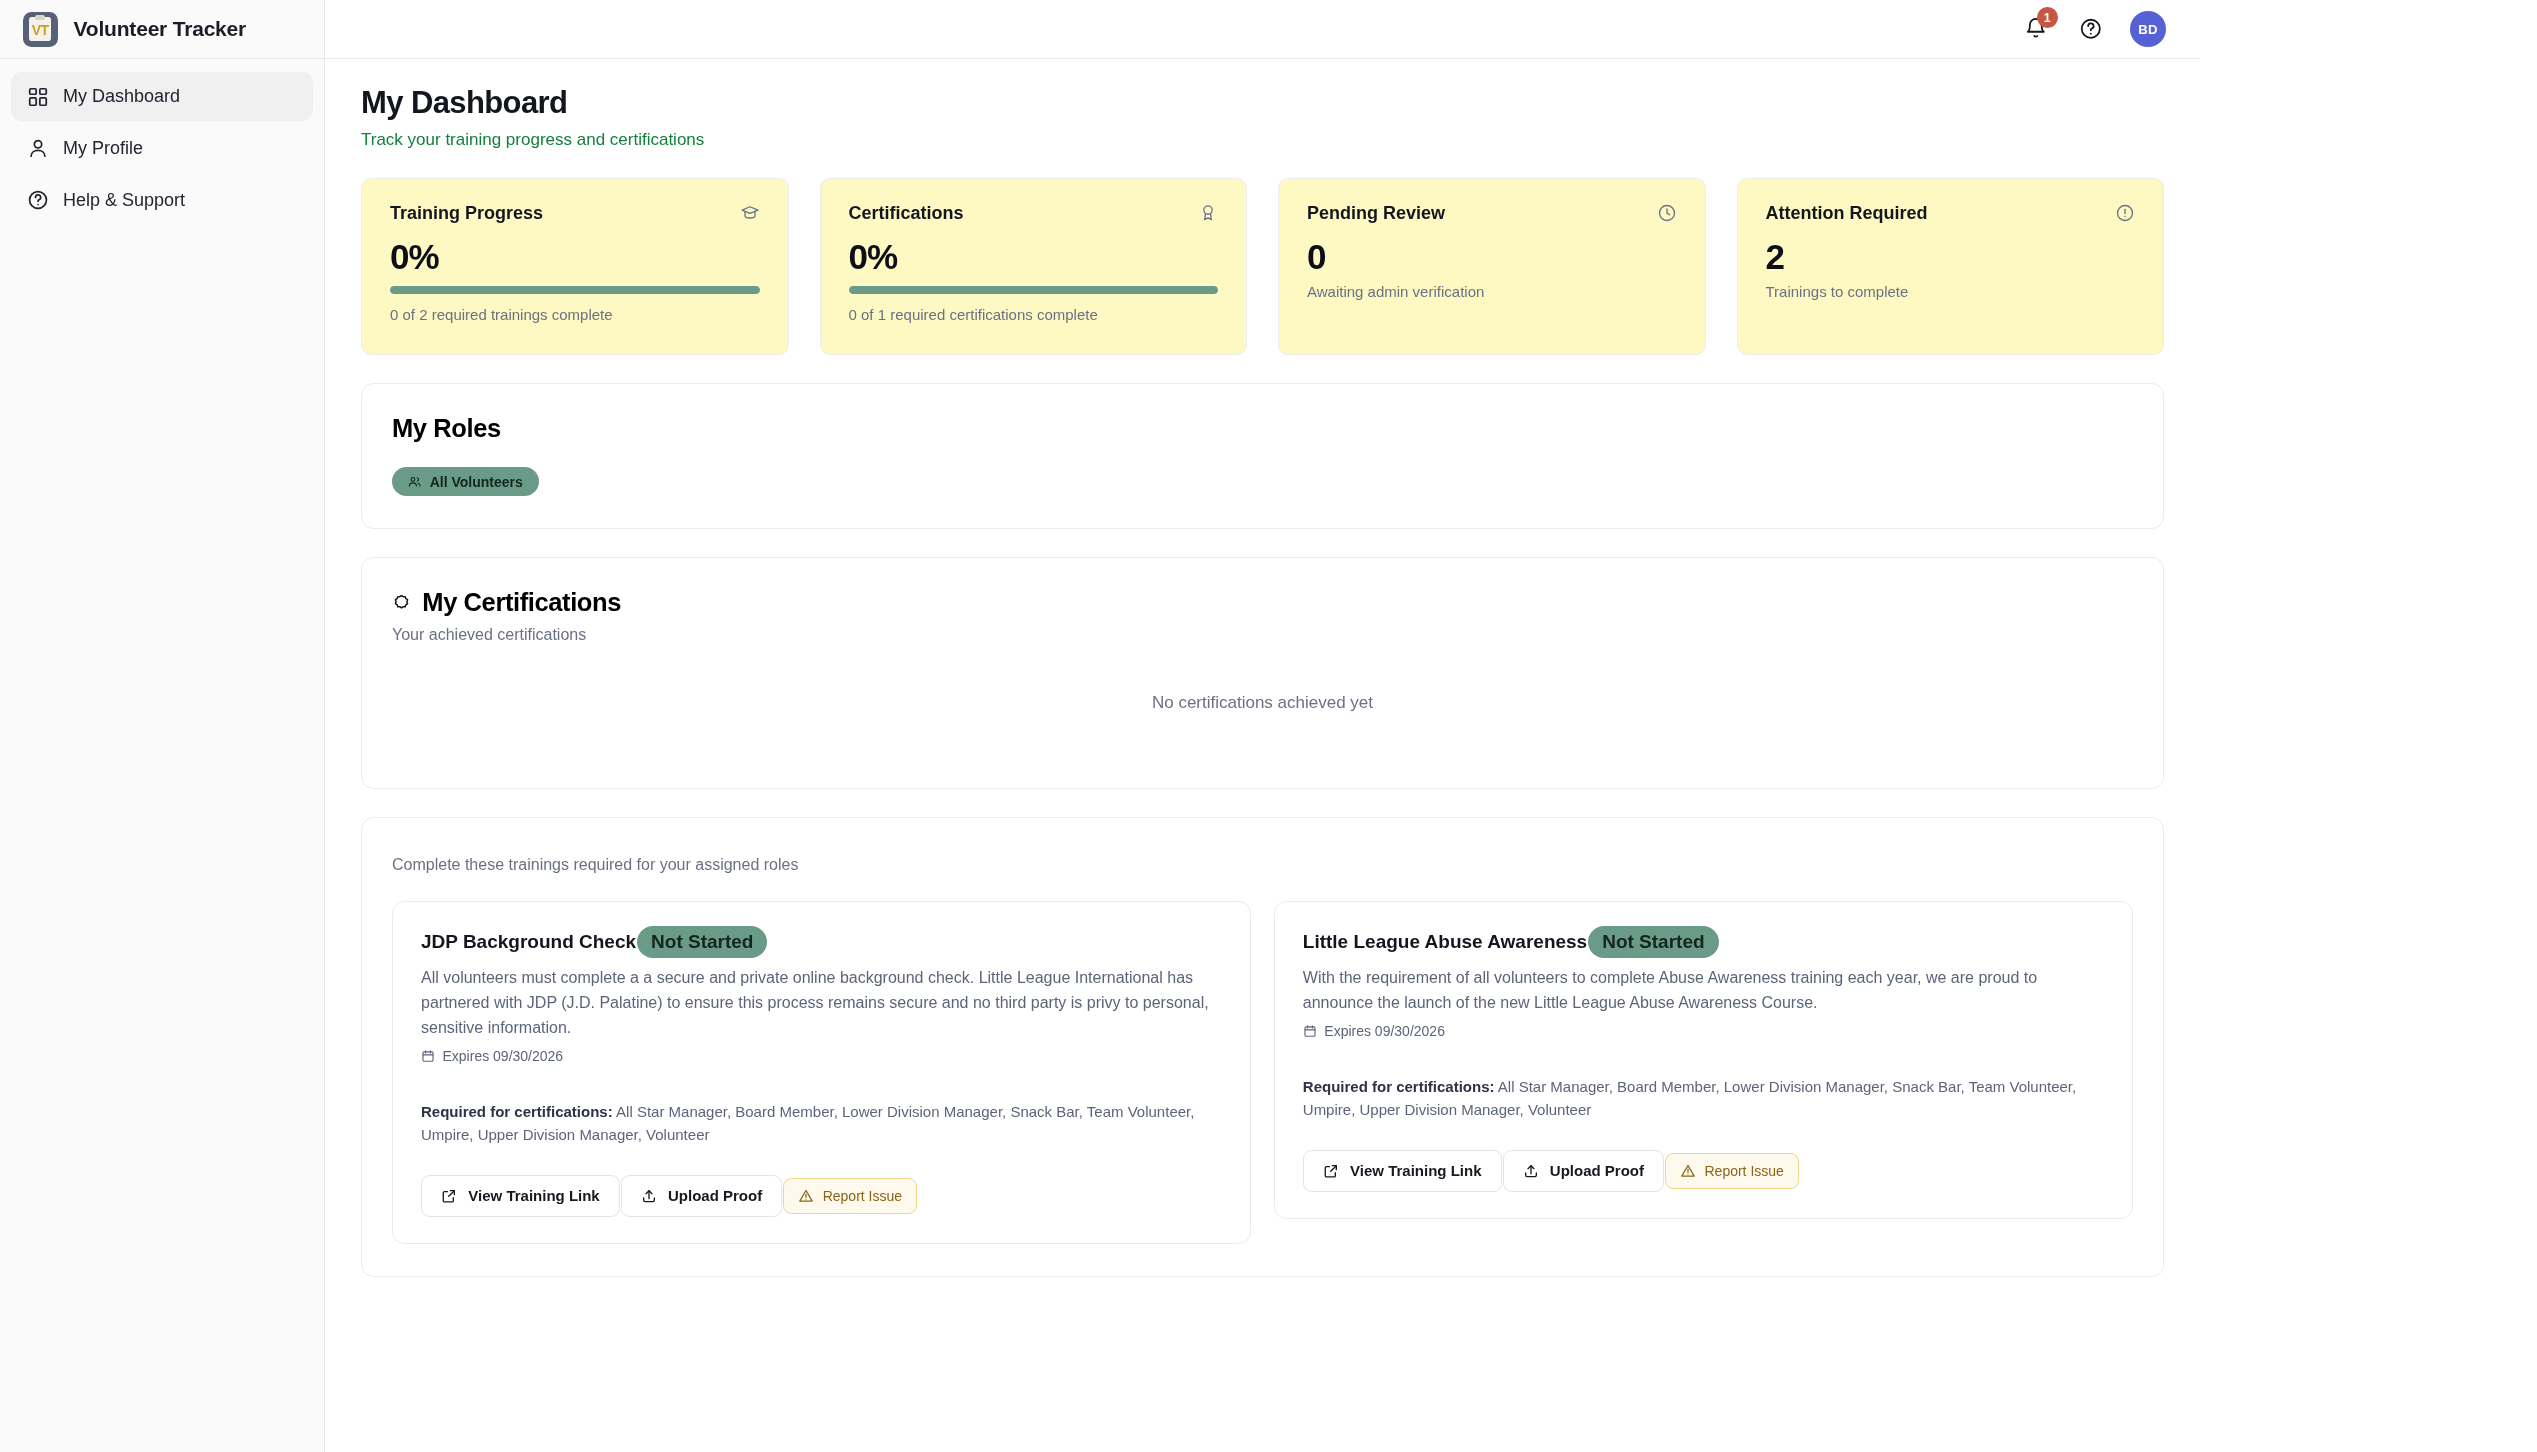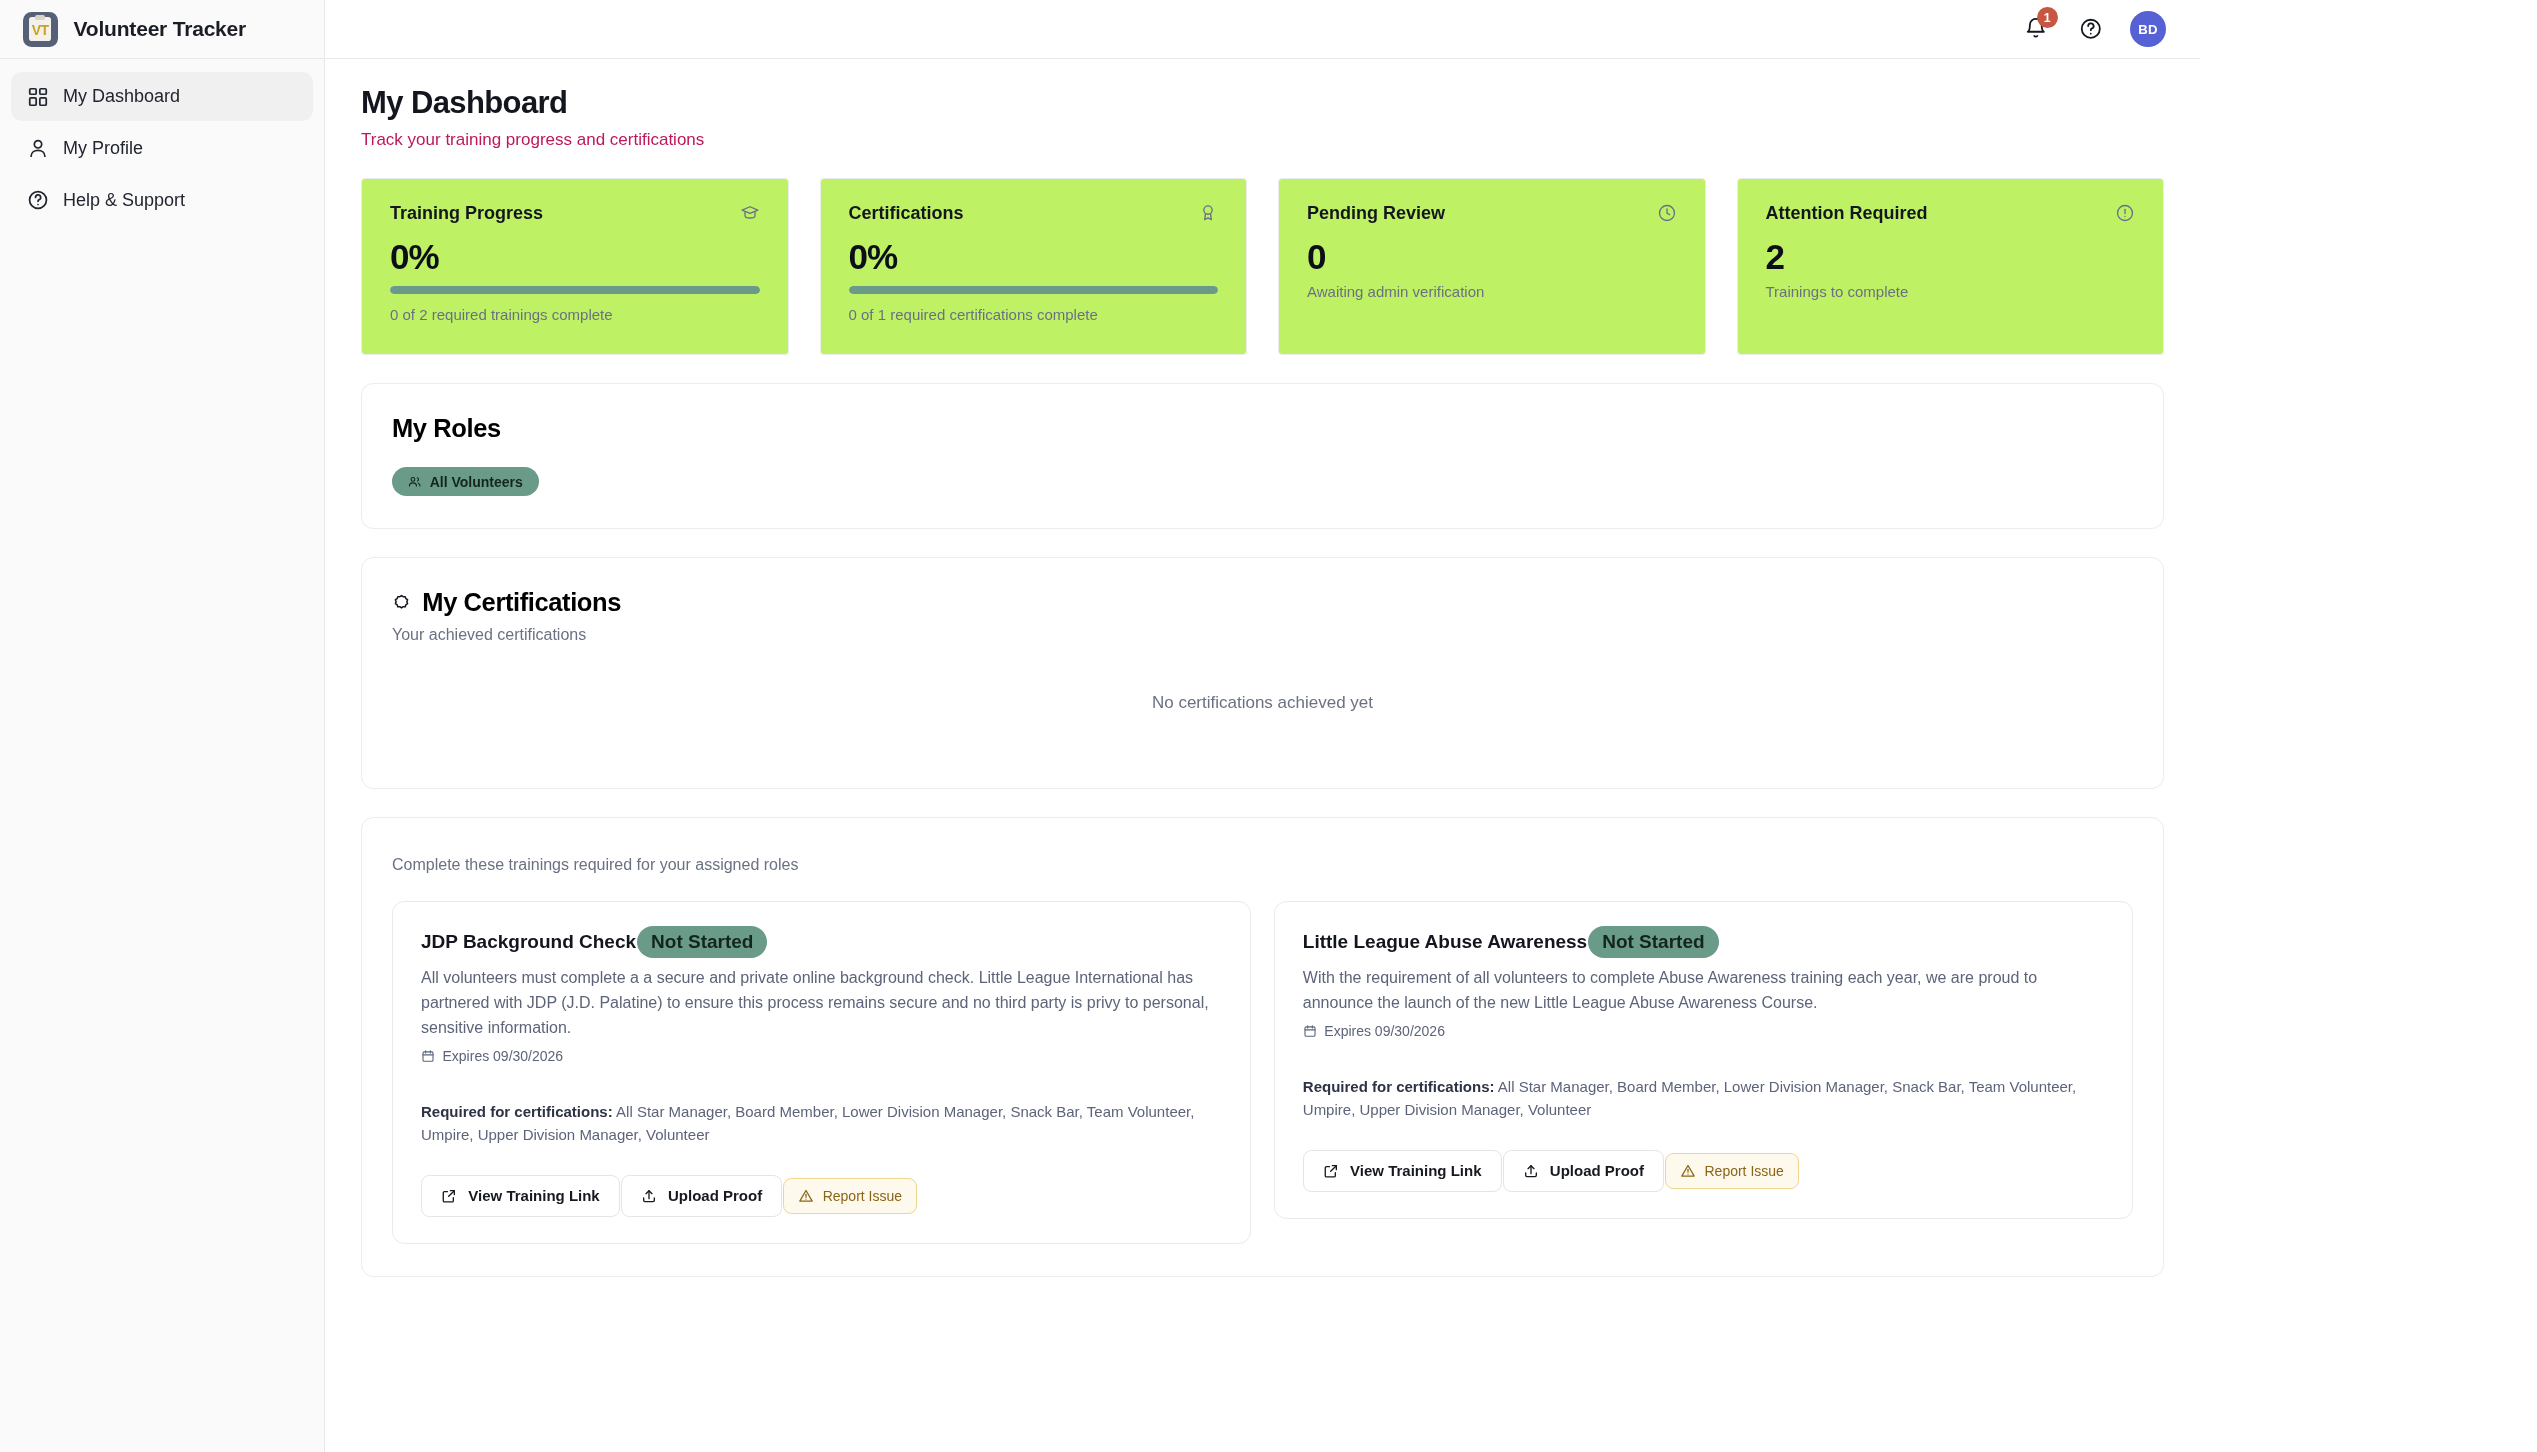--- a/index.html
+++ b/index.html
@@ -71,26 +71,26 @@
   .avatar {
     width: 36px; height: 36px; border-radius: 50%;
     background: #5661d6; color: #fff; font-size: 13.2px; font-weight: bold;
     display: flex; align-items: center; justify-content: center; cursor: pointer;
     letter-spacing: 0.3px;
   }
 
   .content { flex: 1; overflow: hidden; padding: 26.4px 36px 0 36px; }
 
   .page-title { font-size: 31px; font-weight: bold; letter-spacing: -0.6px; color: #14161f; }
-  .page-sub { font-size: 17px; color: #be185d; margin-top: 8.5px; }
+  .page-sub { font-size: 17px; color: #15803d; margin-top: 8.5px; }
 
   
   .stats { display: flex; gap: 31px; margin-top: 28px; }
   .stat-card {
-    flex: 1; background: #bef264; border: 0.9px solid #ececee; border-radius: 4px;
+    flex: 1; background: #fef9c3; border: 0.9px solid #ececee; border-radius: 10px;
     padding: 24.5px 28px 28px 28px; min-height: 177px;
   }
   .stat-head { display: flex; align-items: flex-start; justify-content: space-between; }
   .stat-label { font-size: 18px; font-weight: bold; color: #14161f; }
   .stat-ico { color: #69708a; flex: none; }
   .stat-value { font-size: 35px; font-weight: bold; color: #0d0f18; margin-top: 11.3px; letter-spacing: -0.9px; line-height: 1.1; }
   .bar-track { height: 8.5px; border-radius: 5.7px; background: #e9eaec; margin-top: 9.4px; overflow: hidden; }
   .bar-fill { height: 100%; border-radius: 5.7px; background: #6a9b88; }
   .stat-foot { font-size: 15px; color: #6b7183; margin-top: 12.3px; }
   .stat-foot.tight { margin-top: 7px; }

